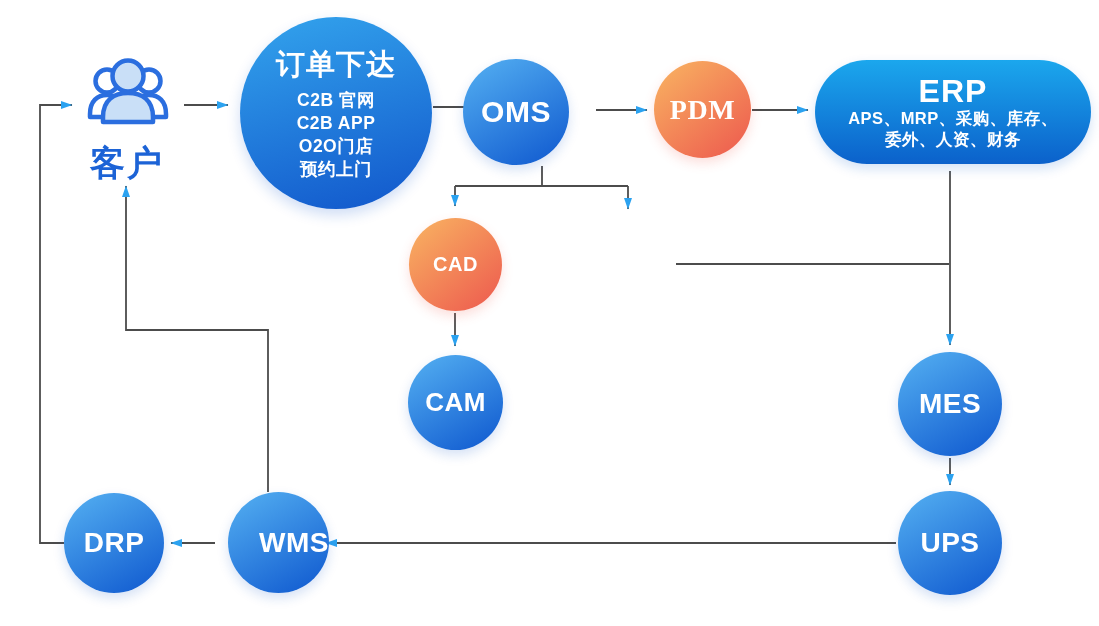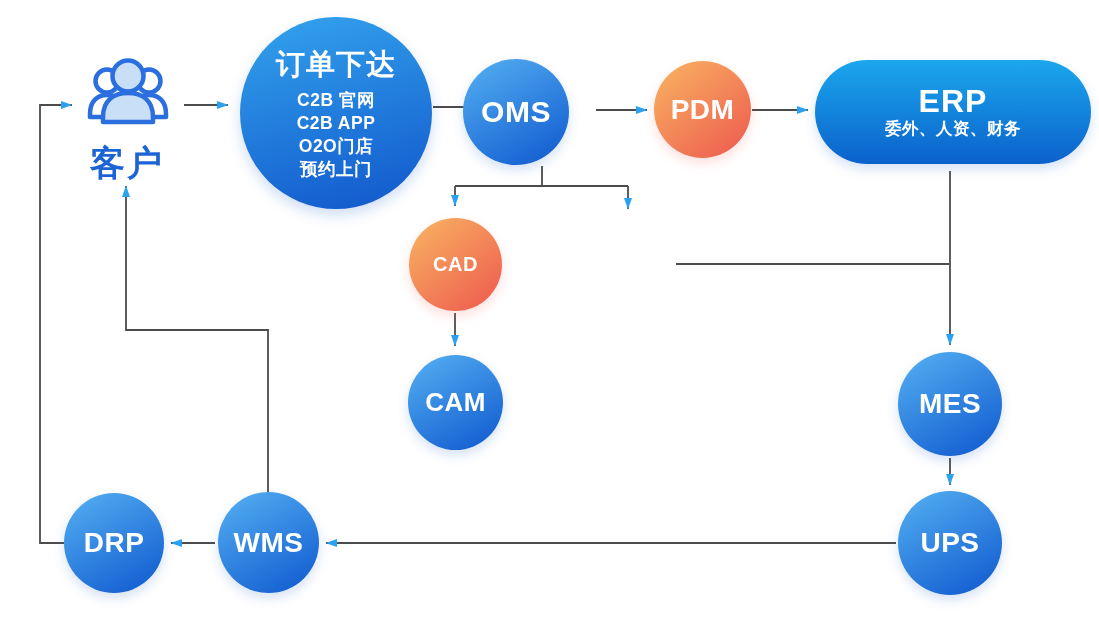--- a/index.html
+++ b/index.html
@@ -39,21 +39,21 @@
     font-size:35px;font-weight:bold;color:var(--label-blue);letter-spacing:2px;
   }
 
   
   .order{left:240px;top:17px;width:192px;height:192px;}
   .order-title{font-size:29px;letter-spacing:1px;margin-bottom:4px;}
   .order-channel{font-size:17.5px;line-height:1.32;letter-spacing:0.5px;}
 
   .oms{left:463px;top:59px;width:106px;height:106px;}
   .oms .sys-label{font-size:30px;}
-  .pdm{left:654px;top:61px;width:97px;height:97px;}
+  .pdm{left:654px;top:61px;width:97px;height:97px;font-family:Liberation Serif, serif;}
 
   .erp{
     left:815px;top:60px;width:276px;height:104px;border-radius:52px;
     background:linear-gradient(180deg, var(--erp-grad-start) 0%, var(--erp-grad-end) 100%);
     box-shadow:0 5px 12px rgba(11,97,203,0.18);
   }
   .erp-title{font-size:32px;line-height:1.05;letter-spacing:1px;}
   .erp-module{font-size:16.5px;line-height:1.25;letter-spacing:0.5px;}
 
   .cad{left:409px;top:218px;width:93px;height:93px;}
@@ -61,21 +61,21 @@
   .gst{
     left:581px;top:219px;width:92px;height:92px;
     background:#ffffff;border:3px solid var(--gst-border);
     box-shadow:none;
   }
   .gst .sys-label{font-size:26px;color:var(--gst-text);}
   .cam{left:408px;top:355px;width:95px;height:95px;text-align:right;}
   .cam .sys-label{font-size:26px;}
   .mes{left:898px;top:352px;width:104px;height:104px;}
   .ups{left:898px;top:491px;width:104px;height:104px;}
-  .wms{left:218px;top:492px;width:101px;height:101px;}
+  .wms{left:228px;top:492px;width:101px;height:101px;align-items:flex-end;}
   .drp{left:64px;top:493px;width:100px;height:100px;}
 </style>
 </head>
 <body>
 
 <div class="canvas">
 
   <svg class="lines" width="1099" height="626" viewBox="0 0 1099 626" fill="none">
     <defs>
       <marker id="arw" markerWidth="8" markerHeight="6" refX="6.2" refY="2.25" orient="auto" markerUnits="strokeWidth">
@@ -126,20 +126,21 @@
   <div class="node circle blue oms">
     <span class="sys-label">OMS</span>
   </div>
 
   <div class="node circle orange pdm">
     <span class="sys-label">PDM</span>
   </div>
 
   <div class="node erp">
     <div class="erp-title">ERP</div>
+    <div class="erp-module">APS、MRP、采购、库存、</div>
     <div class="erp-module">委外、人资、财务</div>
   </div>
 
   <div class="node circle orange cad">
     <span class="sys-label">CAD</span>
   </div>
 
 
   <div class="node circle blue cam">
     <span class="sys-label">CAM</span>

